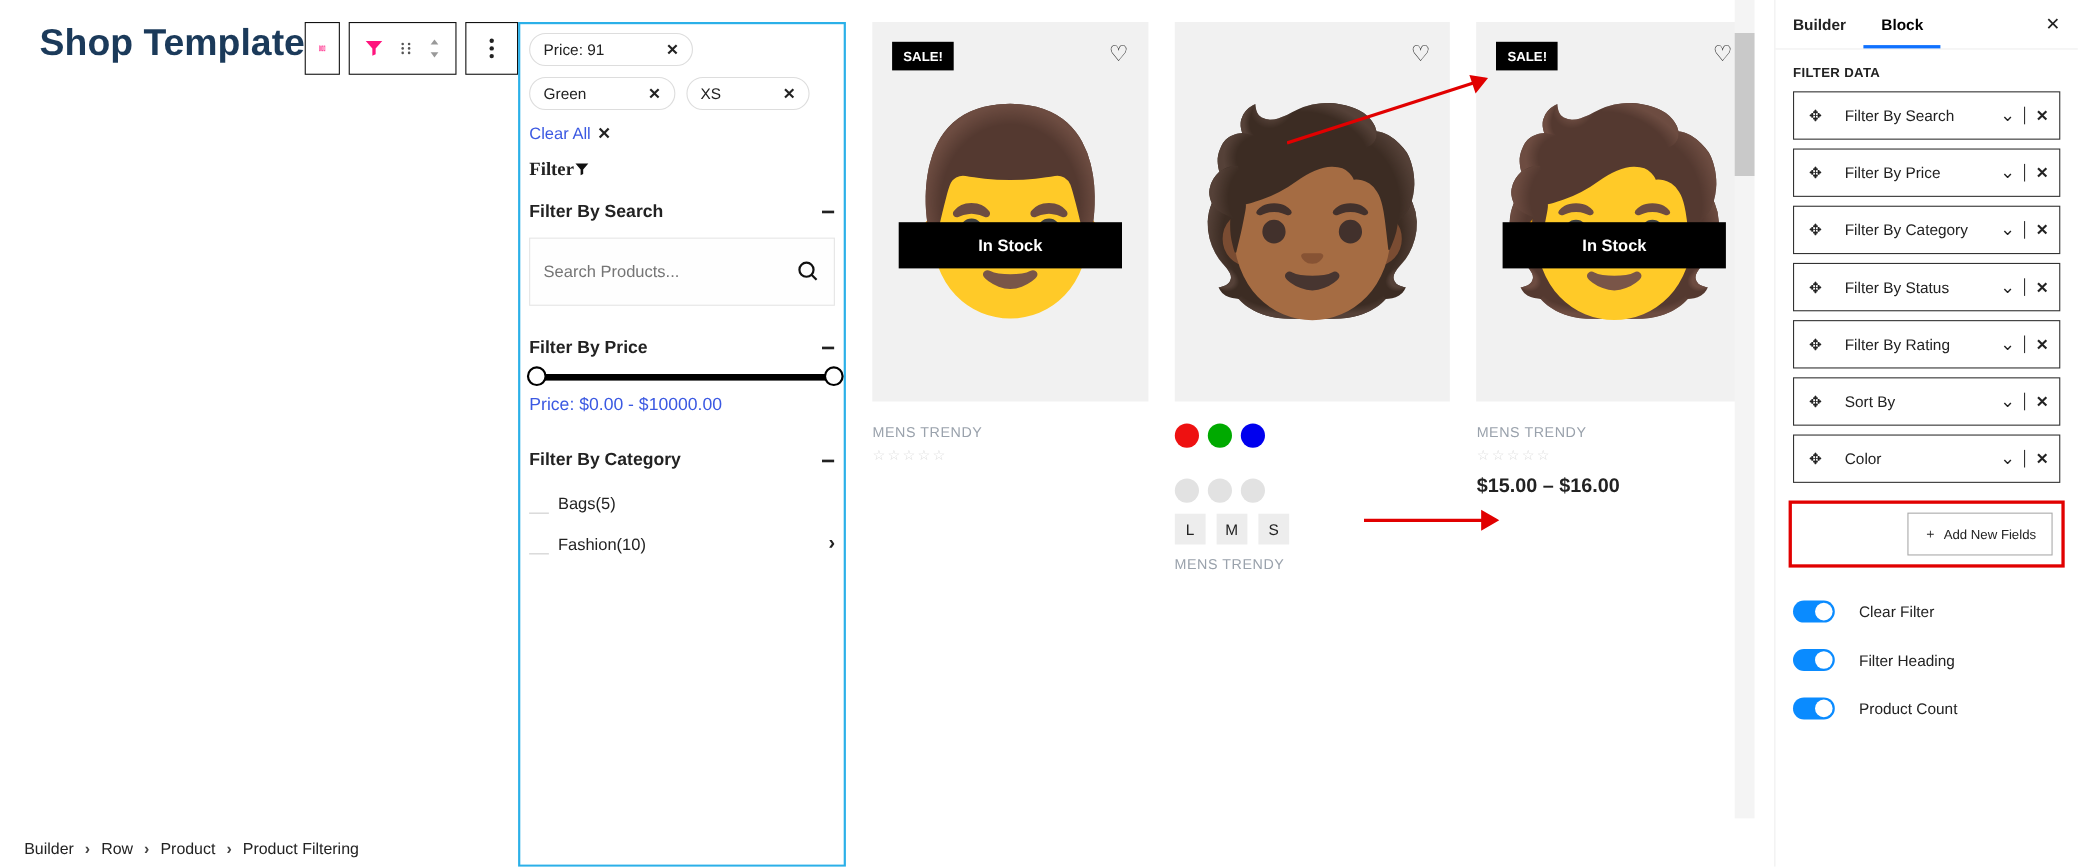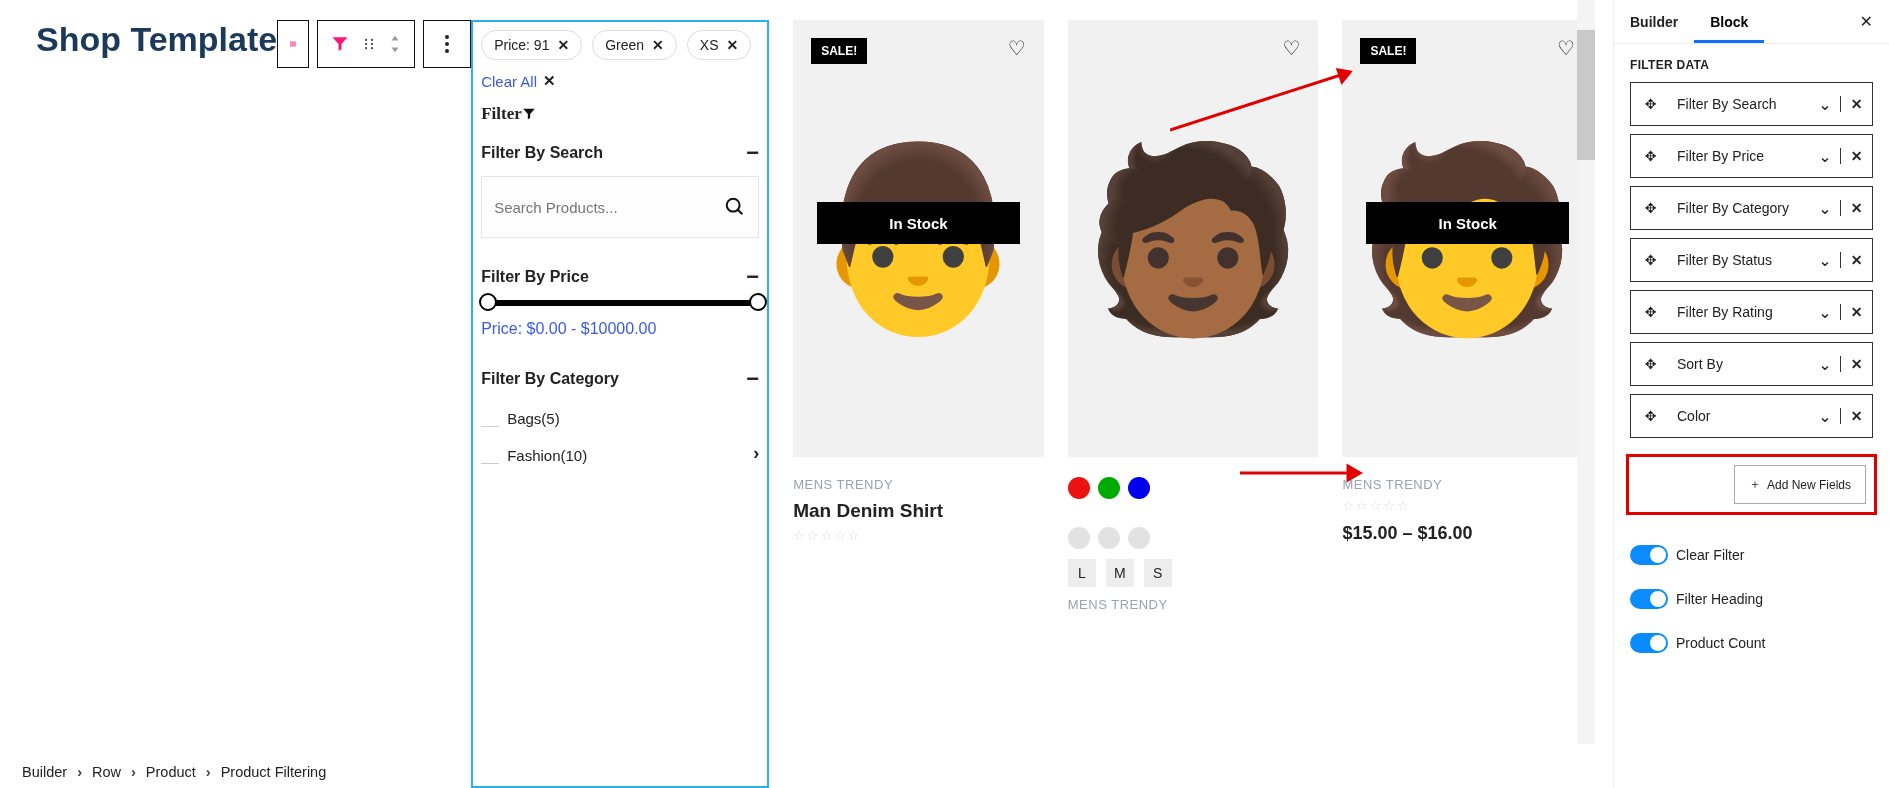--- a/index.html
+++ b/index.html
@@ -13,21 +13,21 @@
   .toolbar-box { border:1.5px solid #111; height:48px; display:flex; align-items:center; padding:0 12px; }
   .col-icon { width:32px; display:flex; justify-content:center; }
   .col-icon svg { width:22px; height:22px; }
   .filter-box { display:flex; align-items:center; gap:12px; }
   .opts-box { width:48px; justify-content:center; display:flex; align-items:center; }
 
   .columns { display:flex; gap:24px; align-items:stretch; flex:1; }
   .filters-col { width:298px; border:2px solid #2bb0e8; background:#fff; padding:8px 8px 12px 8px; }
 
   .chips { display:flex; flex-wrap:wrap; gap:10px; margin-bottom:8px; }
-  .chip { border:1px solid #ddd; border-radius:22px; padding:6px 12px; display:inline-flex; align-items:center; font-size:14px; }
+  .chip { border:1px solid #ddd; border-radius:22px; padding:6px 12px; display:inline-flex; align-items:center; font-size:14px;gap:48px; }
   .chip .x { margin-left:8px; font-weight:700; }
   .clear-all { display:inline-flex; align-items:center; font-size:15px; color:#3b59e2; margin:4px 0 14px 0; }
   .clear-all .x { margin-left:6px; font-weight:700; color:#222; }
 
   .filter-head { display:flex; justify-content:flex-start; align-items:center; font-family: Georgia, serif; font-weight:700; font-size:17px; margin-bottom:14px; }
   .filter-section-head { display:flex; justify-content:space-between; align-items:center; font-weight:700; font-size:16px; margin:16px 0 10px; }
   .minus { font-size:22px; font-weight:700; }
 
   .search-input-wrap { display:flex; align-items:center; border:1px solid #e5e5e5; height:62px; padding:0 12px; background:#fefefe; margin-bottom:26px;}
   .search-input-wrap input { border:none; outline:none; flex:1; font-size:15px; color:#555; background:transparent; }
@@ -36,21 +36,21 @@
   .range-handle { position:absolute; top:-7px; width:18px; height:18px; border:2px solid #000; border-radius:50%; background:#fff; }
   .price-text { font-size:16px; color:#3b59e2; }
 
   .cat-list { list-style:none; }
   .cat-list li { display:flex; align-items:flex-end; font-size:15px; padding:8px 0; position:relative;}
   .cat-list .branch { width:18px; height:1px; background:#ccc; margin-right:8px; }
   .cat-chevron { margin-left:auto; font-size:18px; font-weight:700; }
 
   .products { flex:1; display:flex; gap:24px; }
   .card { flex:1; display:flex; flex-direction:column; }
-  .card-img { background:#f1f1f1; height:437px; position:relative; display:flex; align-items:center; justify-content:center; }
+  .card-img { background:#f1f1f1; height:345px; position:relative; display:flex; align-items:center; justify-content:center; }
   .sale-badge { position:absolute; top:18px; left:18px; background:#000; color:#fff; font-size:12px; font-weight:700; padding:6px 10px; }
   .heart { position:absolute; top:16px; right:18px; font-size:20px; }
   .stock-btn { position:absolute; left:24px; right:24px; top:182px; height:42px; background:#000; color:#fff; font-size:15px; font-weight:600; display:flex; align-items:center; justify-content:center; }
   .person { font-size:180px; line-height:1; }
 
   .meta-cats { font-size:13px; color:#9aa2ac; letter-spacing:0.5px; margin-top:20px; }
   .card-title { font-size:19px; font-weight:700; margin-top:8px; }
   .stars { color:#dcdcdc; letter-spacing:2px; margin-top:6px; font-size:13px;}
   .swatches { display:flex; gap:8px; margin-top:20px; }
   .sw { width:22px; height:22px; border-radius:50%;}
@@ -73,21 +73,21 @@
   .side-section-title { font-size:12px; font-weight:700; letter-spacing:0.3px; margin:14px 16px 10px;}
   .filter-items { padding:0 16px; }
   .filter-item { border:1px solid #333; height:44px; display:flex; align-items:center; margin-bottom:8px;}
   .move-cell { width:40px; display:flex; align-items:center; justify-content:center; font-size:14px; border-right:1px solid rgba(0,0,0,0);}
   .label-cell { flex:1; font-size:14px; padding:0 6px; }
   .caret-cell { width:30px; display:flex; align-items:center; justify-content:center; }
   .rm-cell { width:32px; display:flex; align-items:center; justify-content:center; border-left:1px solid #333; font-size:14px; font-weight:700;}
   .add-row { border:3px solid #e10000; margin:8px 12px 18px; padding:8px; display:flex; justify-content:flex-end;}
   .add-btn { border:1px solid #aaa; font-size:12px; padding:10px 14px; display:flex; align-items:center; gap:6px; }
 
-  .toggle-row { display:flex; align-items:center; gap:8px; padding:12px 16px; }
+  .toggle-row { display:flex; align-items:center; gap:22px; padding:12px 16px; }
   .switch { width:38px; height:20px; background:#0a8bff; border-radius:20px; position:relative; }
   .switch::after { content:""; position:absolute; right:2px; top:2px; width:16px; height:16px; background:#fff; border-radius:50%; }
   .toggle-label { font-size:14px; }
 
   
   .red-arrow { position:absolute; stroke:#e10000; fill:#e10000; stroke-width:3; }
 
   .breadcrumb { position:absolute; left:22px; bottom:8px; font-size:14.5px; color:#222; display:flex; gap:10px; align-items:center;}
   .breadcrumb .sep { color:#444; font-weight:700;}
 </style>
@@ -204,21 +204,20 @@
       <div class="products">
 
         <div class="card">
           <div class="card-img">
             <span class="sale-badge">SALE!</span>
             <span class="heart">♡</span>
             <div class="stock-btn">In Stock</div>
             <span class="person">👨</span>
           </div>
           <div class="meta-cats">MENS  TRENDY</div>
-          <div class="card-title">Man Denim Shirt</div>
           <div class="stars">☆☆☆☆☆</div>
         </div>
 
         <div class="card">
           <div class="card-img">
             <span class="heart">♡</span>
             <span class="person">🧑🏾</span>
           </div>
           <div class="swatches">
             <span class="sw" style="background:#e11"></span>

